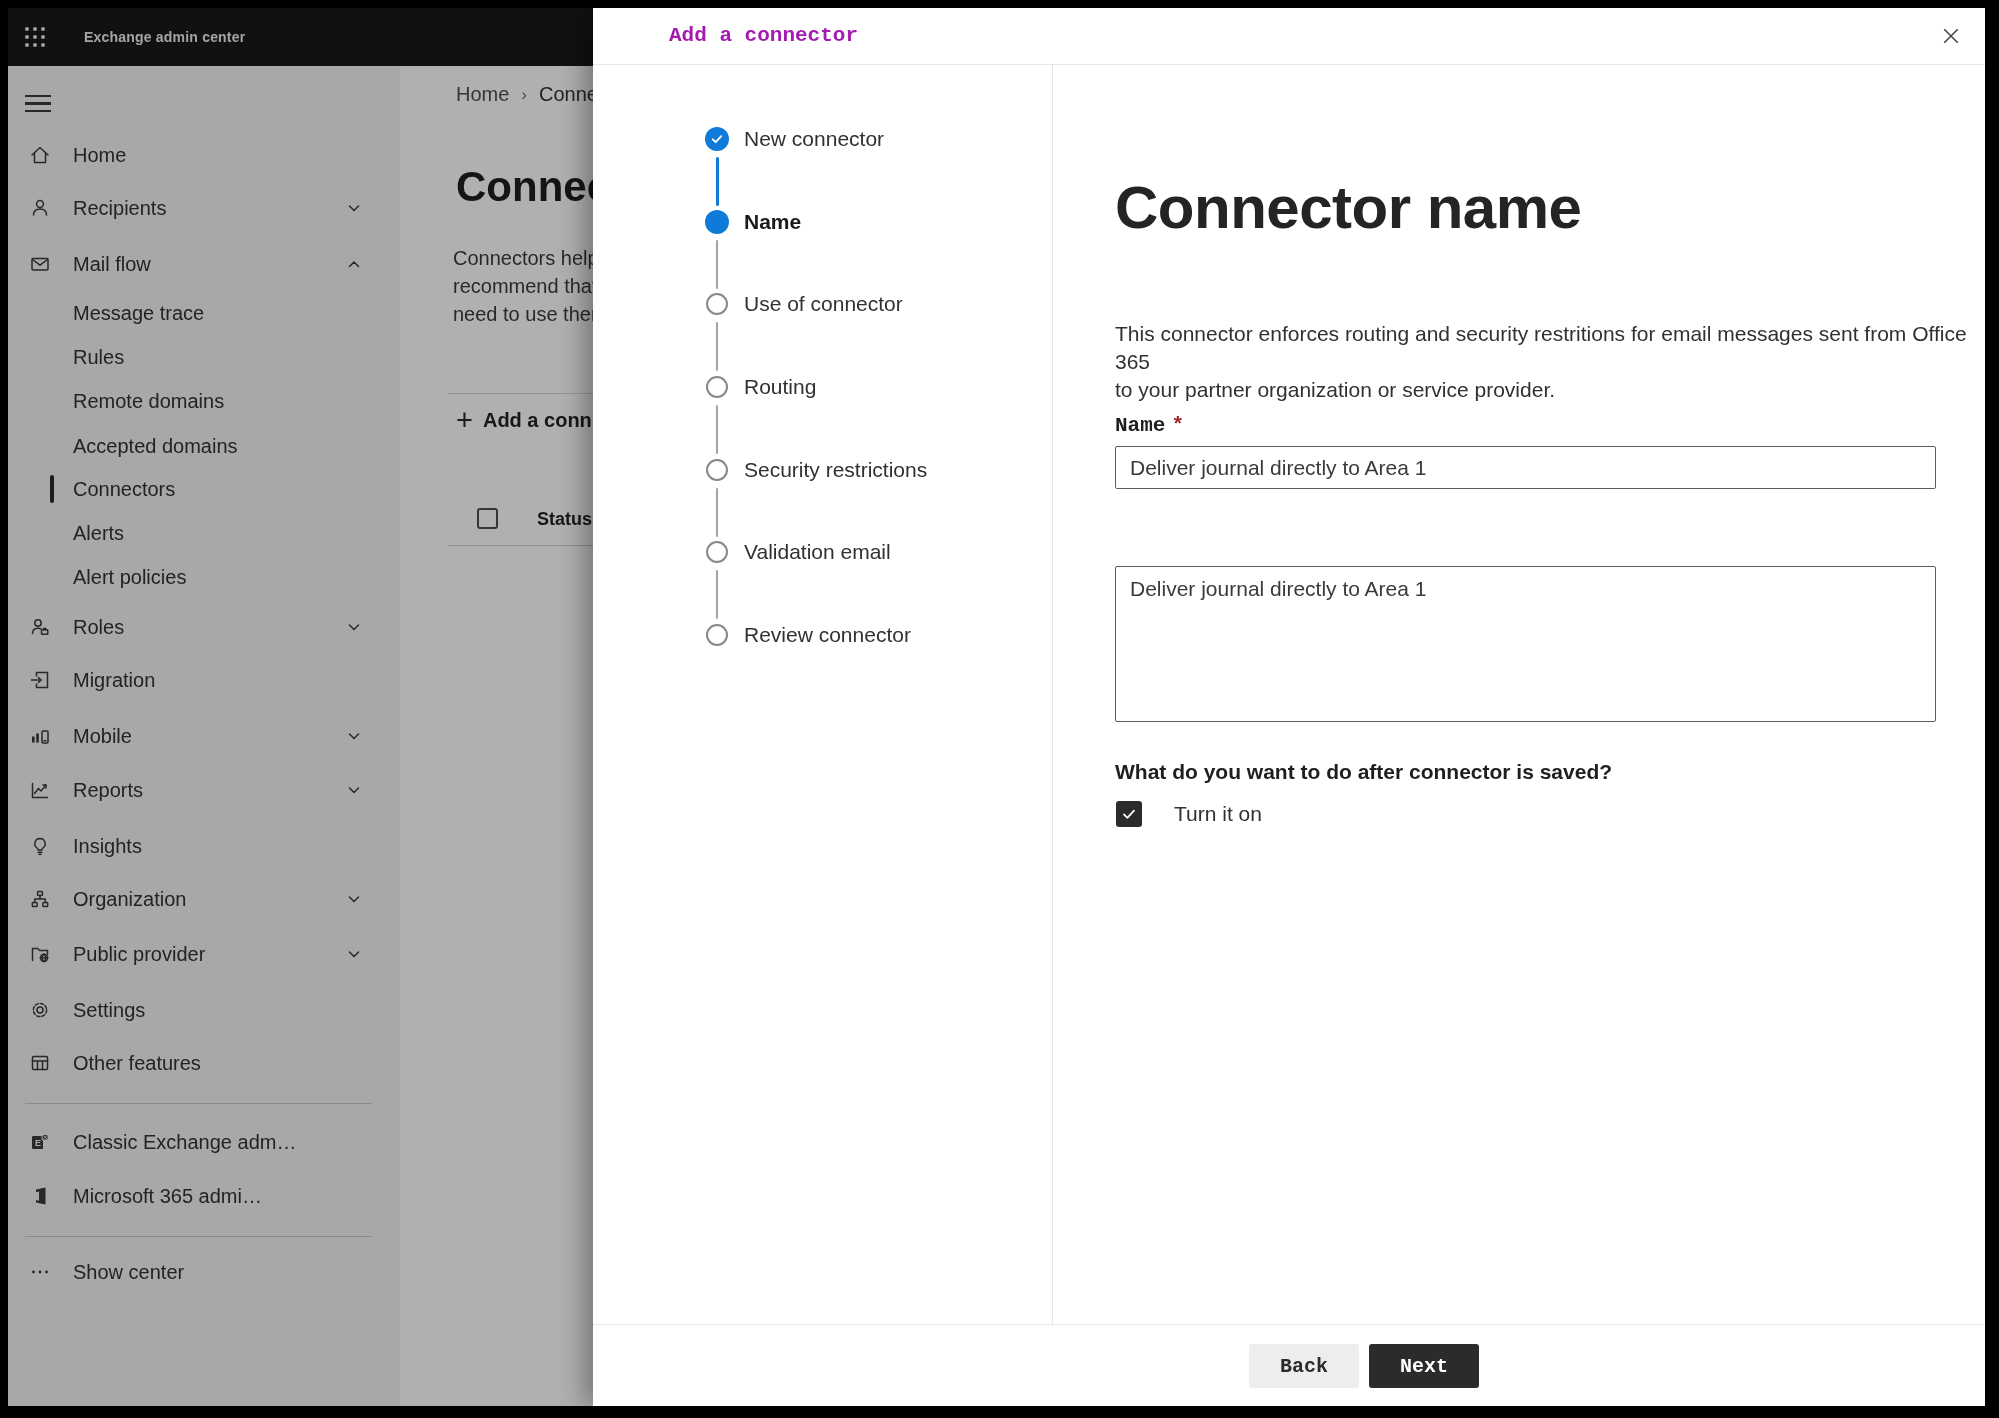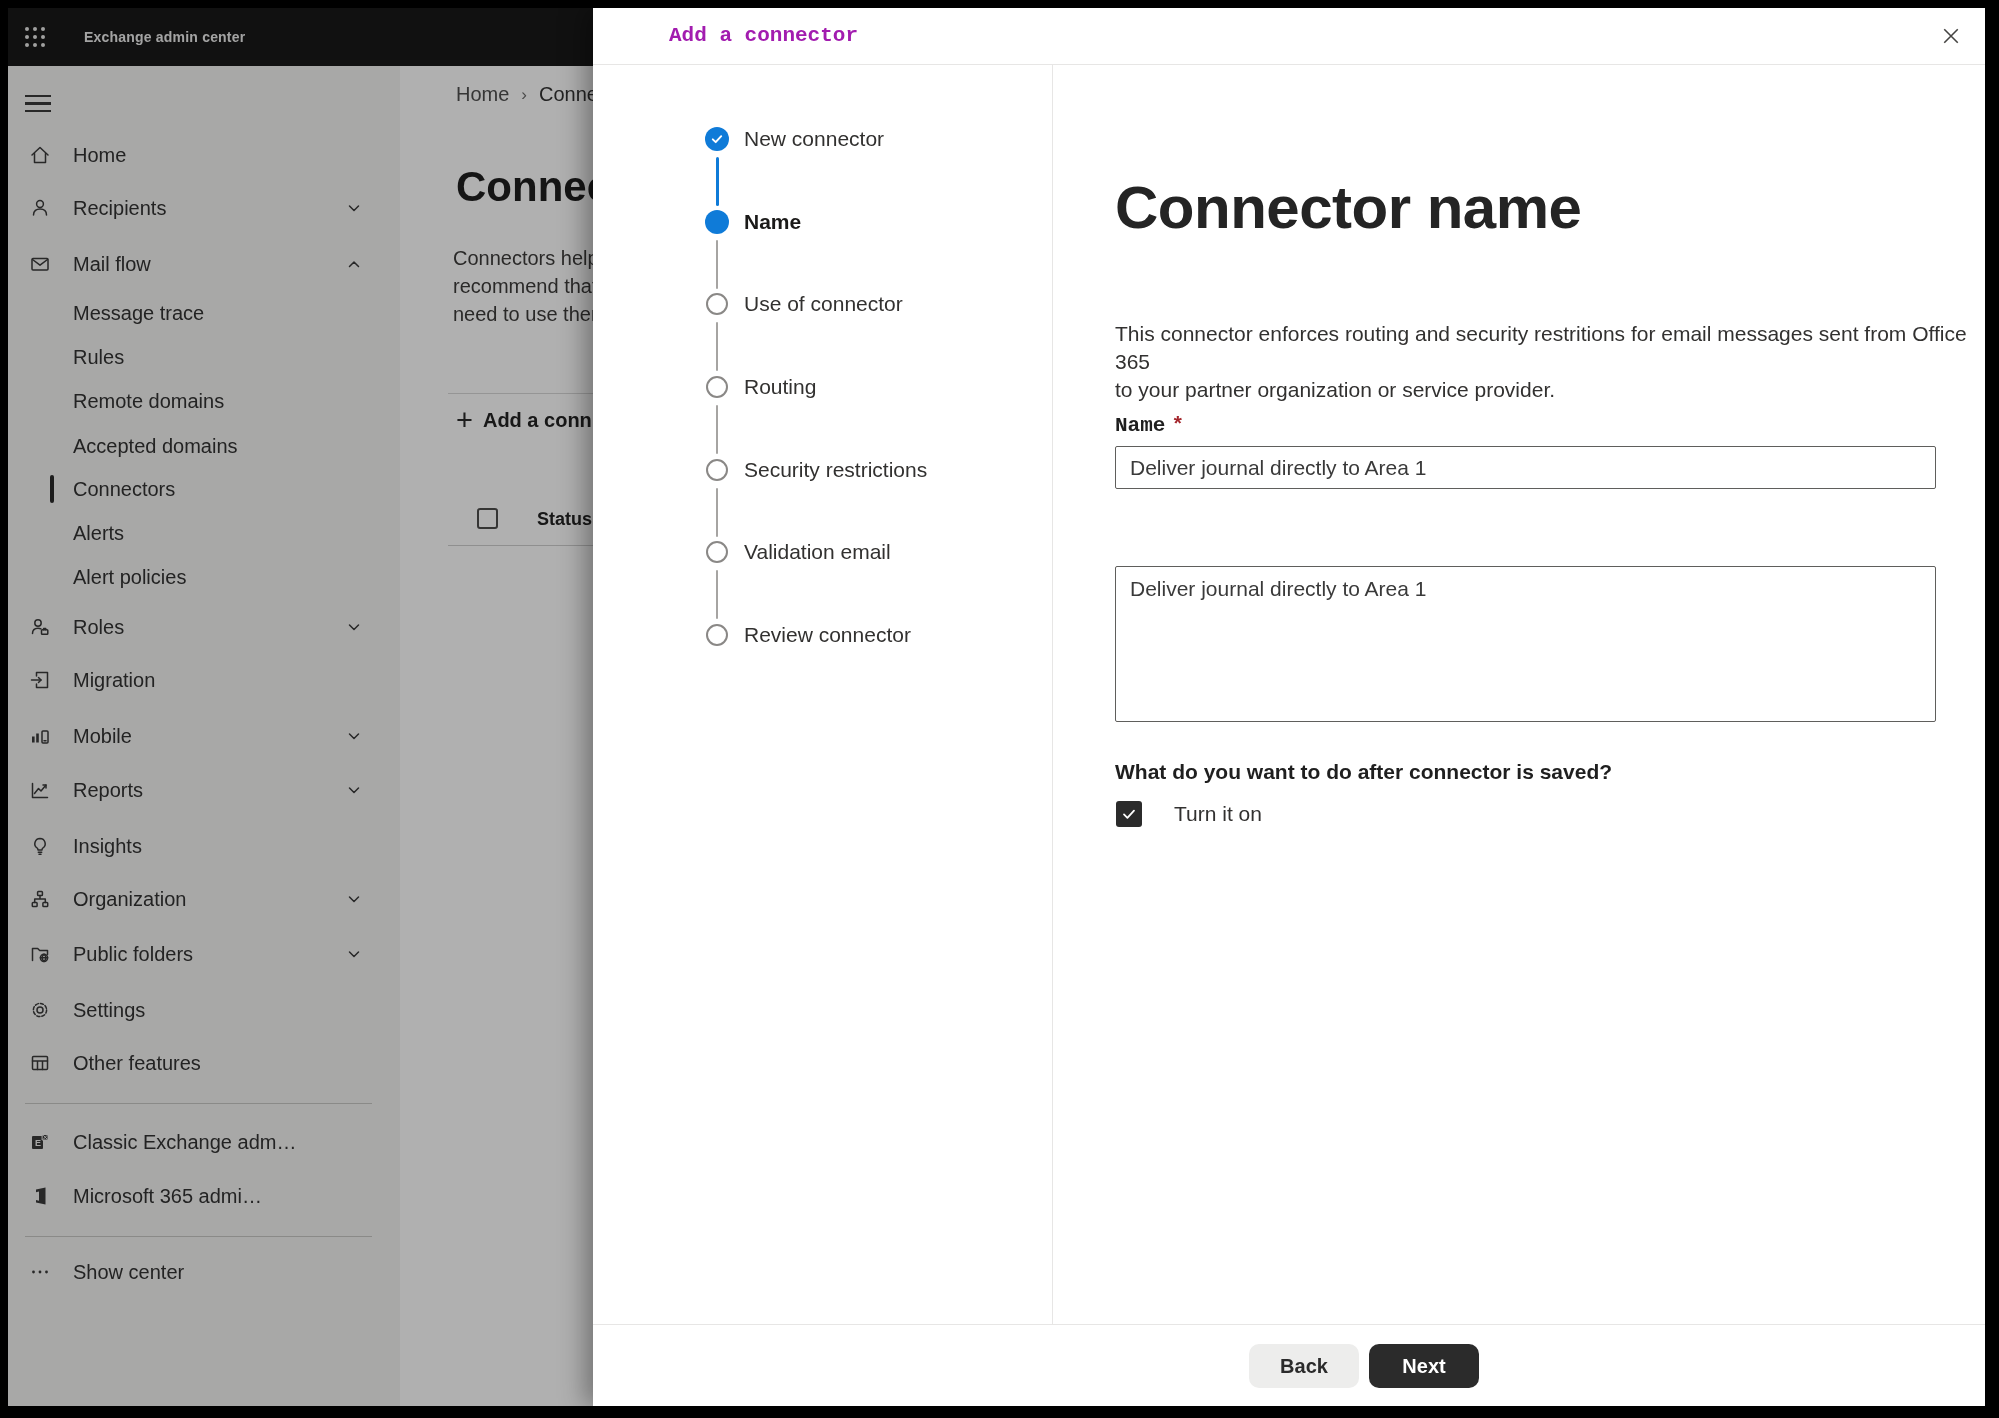--- a/index.html
+++ b/index.html
@@ -79,21 +79,21 @@
   .lbl-name { top:349px; }
   .lbl-desc { top:488px;margin-top:24px; }
   .txt-input { position:absolute; left:62px; top:381px; width:821px; height:43px; border:1.5px solid #5f5e5c; border-radius:2px; font-family:"Liberation Sans",sans-serif; font-size:21px; color:#3a3a3a; padding:0 14px; outline:none; background:#fff; }
   .txt-area { position:absolute; left:62px; top:501px; width:821px; height:156px; border:1.5px solid #5f5e5c; border-radius:2px; font-family:"Liberation Sans",sans-serif; font-size:21px; color:#3a3a3a; padding:10px 14px; outline:none; resize:none; background:#fff; }
   .question { position:absolute; left:62px; top:695px; font-size:21px; font-weight:700; color:#1f1f1f; }
   .cb-row { position:absolute; left:63px; top:736px; display:flex; align-items:center; gap:32px; cursor:pointer; }
   .cb-box { width:26px; height:26px; background:#2b2b2b; border-radius:3px; display:flex; align-items:center; justify-content:center; }
   .cb-label { font-size:21px; color:#323130; }
 
   .dlg-footer { position:absolute; bottom:0; left:0; right:0; height:82px; border-top:1px solid #e7e6e5; background:#fff; }
-  .btn { position:absolute; top:19px; width:110px; height:44px; border:none; border-radius:10px; font-family:Liberation Sans, sans-serif; font-size:20px; font-weight:600; cursor:pointer; }
+  .btn { position:absolute; top:19px; width:110px; height:44px; border:none; border-radius:3px; font-family:Liberation Mono, monospace; font-size:20px; font-weight:600; cursor:pointer; }
   .btn-back { left:656px; background:#ededec; color:#2b2b2b; }
   .btn-next { left:776px; background:#2b2b2b; color:#fff; }
 </style>
 </head>
 <body>
 
 <div class="app">
 
   <div class="suite-header">
     <div class="waffle">
@@ -241,21 +241,21 @@
             <path d="M3.5 6 L8 10.5 L12.5 6"></path>
           </svg>
       </div>
 
       <div class="nav-item" style="top:872px">
         <svg class="icon nicon" viewBox="0 0 24 24">
             <path d="M4.5 18.5 V6.5 h5.2 l2 2 H19.5 v4"></path>
             <circle cx="16" cy="15.8" r="3.6"></circle>
             <path d="M12.4 15.8 h7.2 M16 12.2 c-2.6 2.2 -2.6 5 0 7.2 c2.6 -2.2 2.6 -5 0 -7.2"></path>
           </svg>
-        <span class="nlabel">Public folders</span>
+        <span class="nlabel">Public provider</span>
         <svg class="icon chev" viewBox="0 0 16 16">
             <path d="M3.5 6 L8 10.5 L12.5 6"></path>
           </svg>
       </div>
 
       <div class="nav-item" style="top:928px">
         <svg class="icon nicon" viewBox="0 0 24 24">
             <circle cx="12" cy="12" r="3"></circle>
             <circle cx="12" cy="12" r="6.6" stroke-dasharray="3.2 2"></circle>
           </svg>

